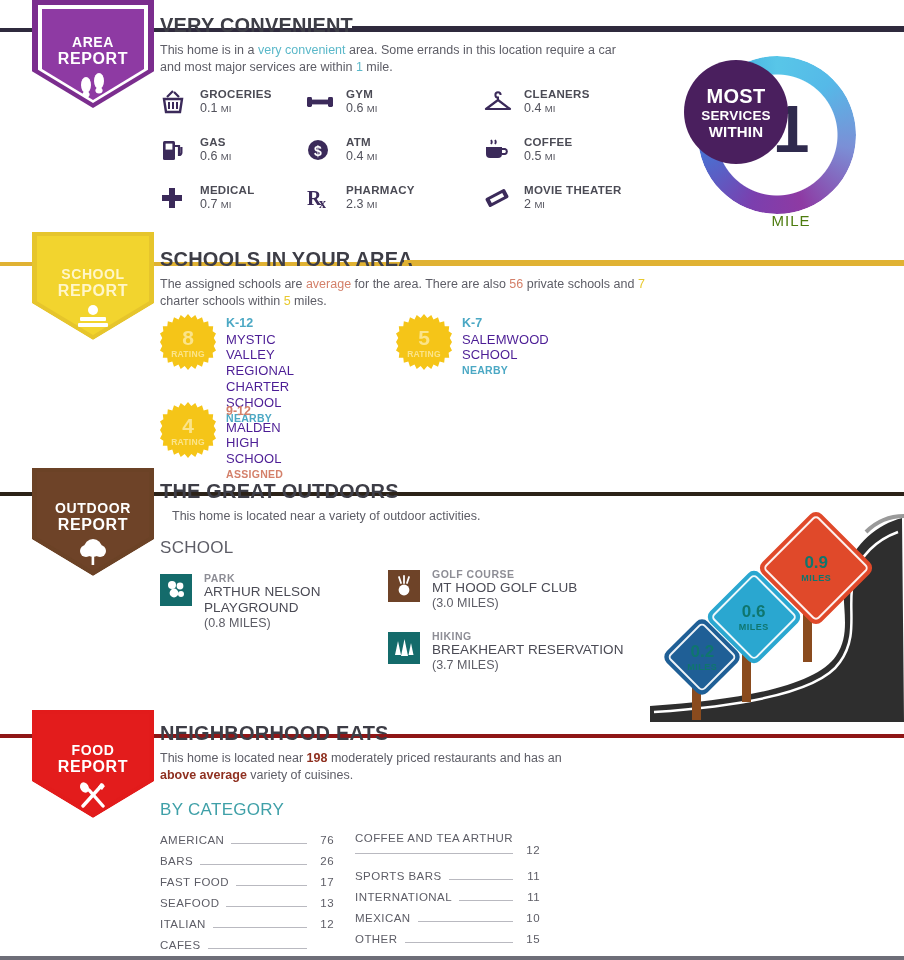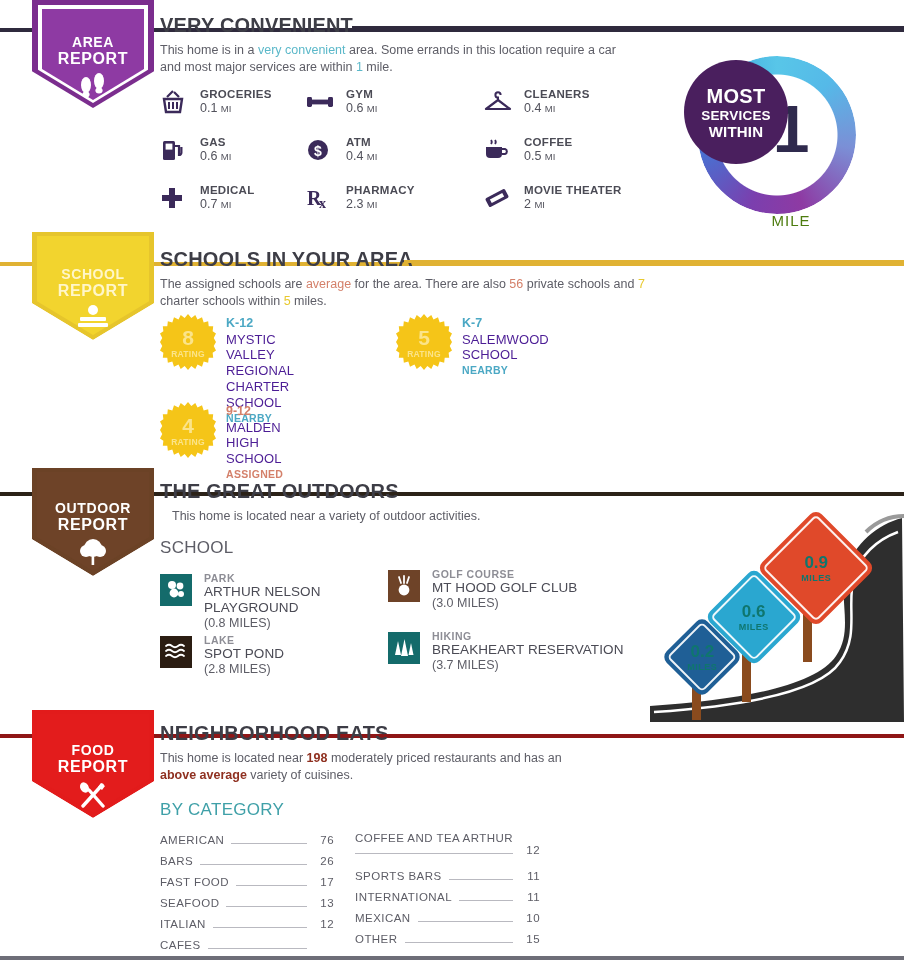--- a/index.html
+++ b/index.html
@@ -508,34 +508,20 @@
     <div class="out-item" id="out-1" style="left:388px; top:96px; width:250px;">
         <span class="box" style="background:#6e4328;">
           <svg width="22" height="22" viewBox="0 0 22 22">
             <path d="M6 2 l2 6 M11 1 l0 7 M16 2 l-2 6" stroke="#fff" stroke-width="1.8" fill="none" stroke-linecap="round"></path>
             <circle cx="11" cy="15" r="5.4" fill="#fff"></circle>
           </svg>
         </span>
         <div class="cat">GOLF COURSE</div>
         <div class="nm">MT HOOD GOLF CLUB</div>
         <div class="mi">(3.0 MILES)</div>
-      </div>
-    <div class="out-item" id="out-2" style="left:160px; top:162px; width:210px;">
-        <span class="box" style="background:#2b1d12;">
-          <svg width="24" height="20" viewBox="0 0 24 20">
-            <g stroke="#fff" stroke-width="1.8" fill="none" stroke-linecap="round">
-              <path d="M2 4 q3 -2.4 6 0 t6 0 t6 0"></path>
-              <path d="M2 9 q3 -2.4 6 0 t6 0 t6 0"></path>
-              <path d="M2 14 q3 -2.4 6 0 t6 0 t6 0"></path>
-            </g>
-          </svg>
-        </span>
-        <div class="cat">LAKE</div>
-        <div class="nm">SPOT POND</div>
-        <div class="mi">(2.8 MILES)</div>
       </div>
     <div class="out-item" id="out-3" style="left:388px; top:158px; width:250px;">
         <span class="box" style="background:#146b6b;">
           <svg width="24" height="22" viewBox="0 0 24 22">
             <path d="M6 18 L3 18 L6 4 L9 18 Z" fill="#fff"></path>
             <path d="M12.5 19 L9 19 L12.5 2 L16 19 Z" fill="#fff"></path>
             <path d="M19 18 L16.5 18 L19 6 L21.5 18 Z" fill="#fff"></path>
           </svg>
         </span>
         <div class="cat">HIKING</div>

